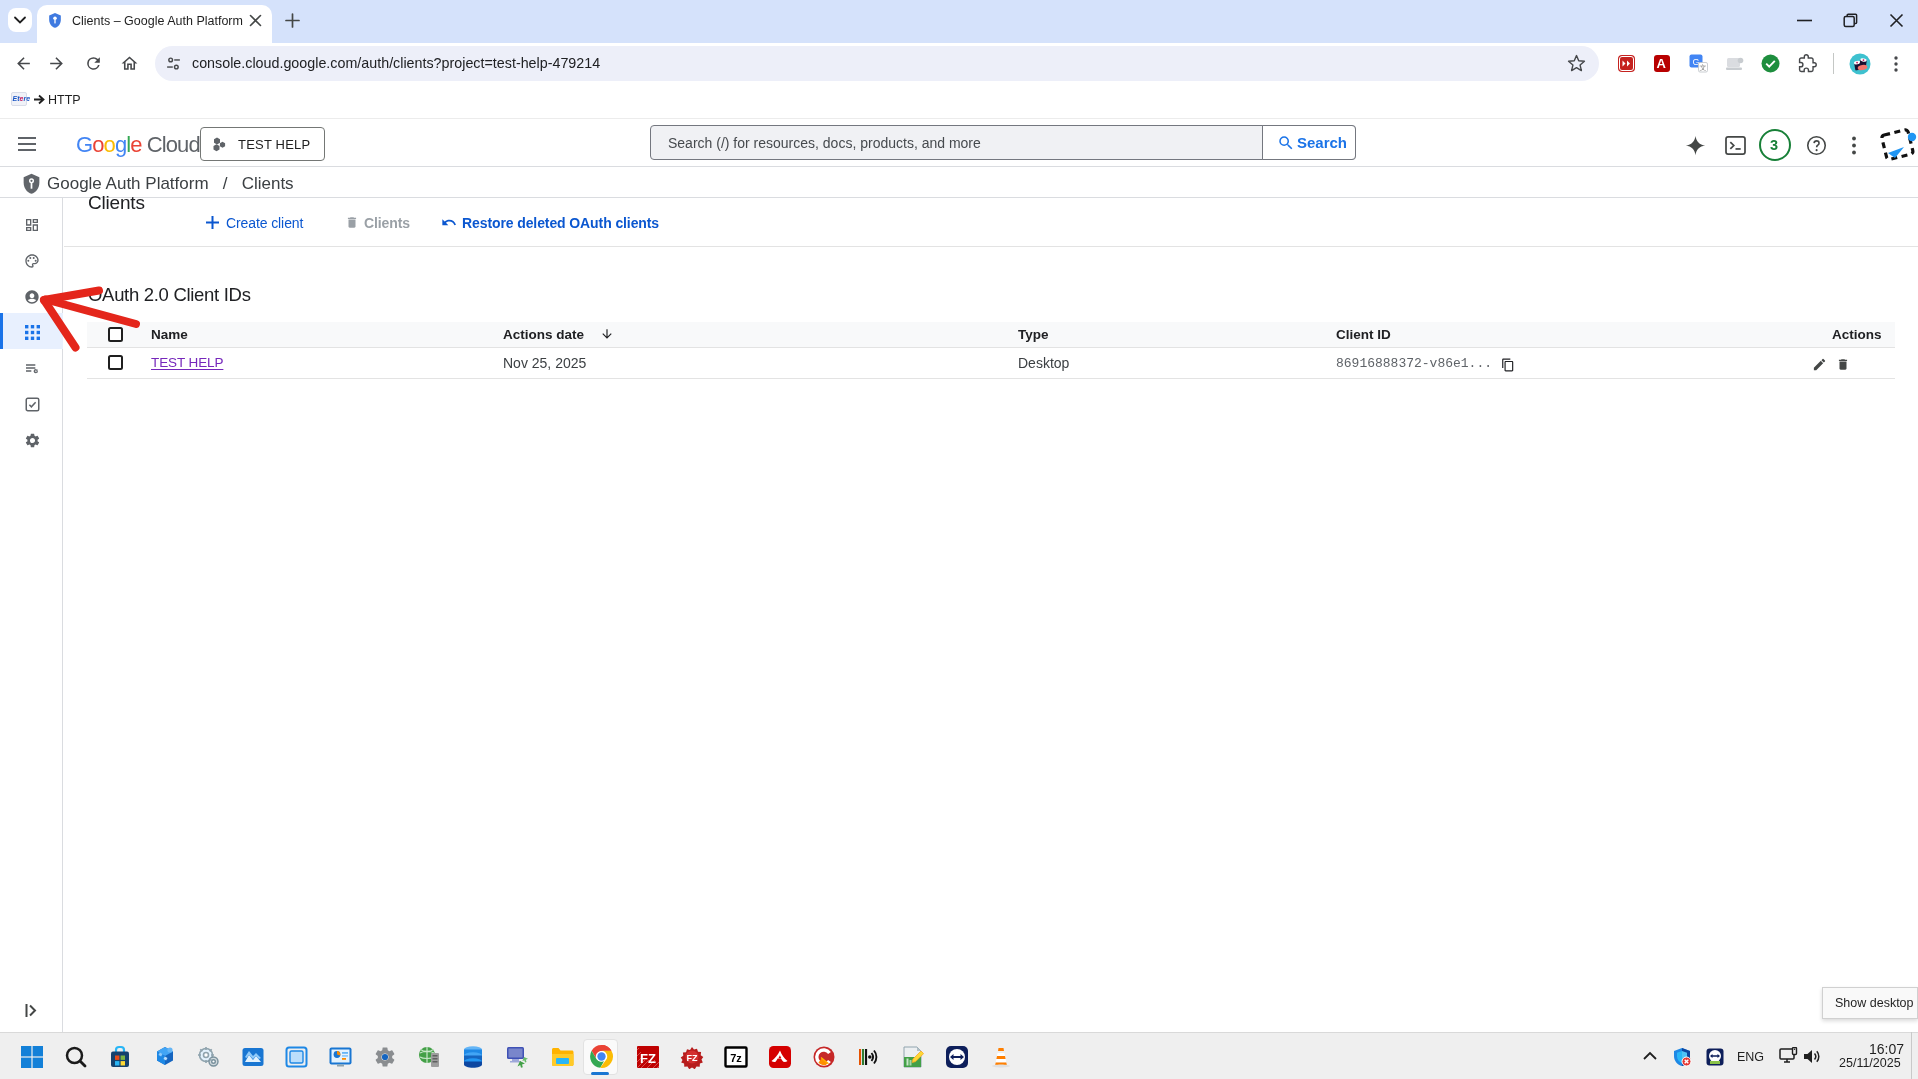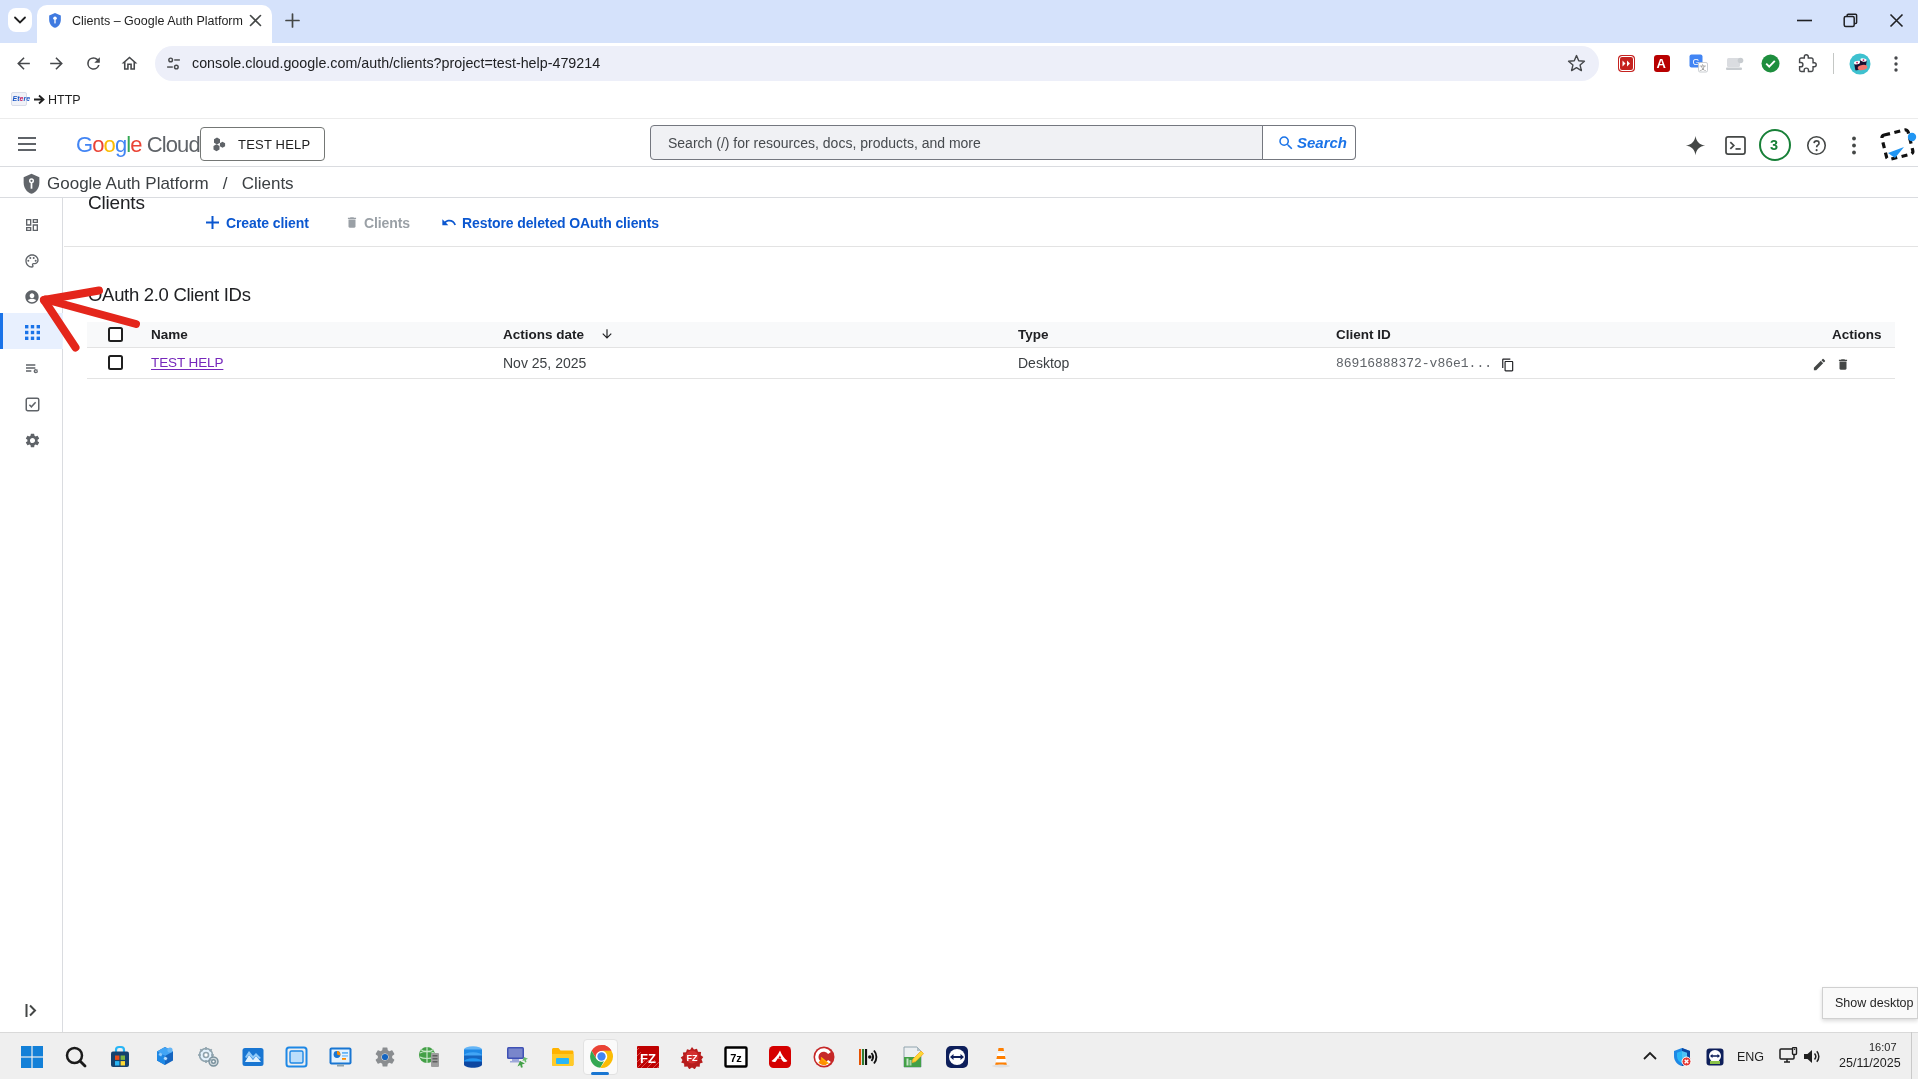--- a/index.html
+++ b/index.html
@@ -135,21 +135,21 @@
     <path d="M5.5 9.3l3 1.73v3.46l-3 1.73-3-1.73v-3.46z" fill="#5F6368"></path>
   </svg>
 <div class="txt" style="left:238px;top:137px;font-size:13px;color:#1f1f1f;letter-spacing:0.2px;">TEST HELP</div>
 
 <div class="a" style="left:650px;top:125px;width:706px;height:35px;border:1px solid #74777F;border-radius:4px;background:#F0F1F4;"></div>
 <div class="txt" style="left:668px;top:135px;font-size:14px;color:#464A4E;">Search (/) for resources, docs, products, and more</div>
 <div class="a" style="left:1262px;top:125px;width:94px;height:35px;border:1px solid #74777F;border-radius:0 4px 4px 0;background:#fff;"></div>
 <svg class="a" style="left:1277px;top:134px" width="18" height="18" viewBox="0 0 24 24">
     <path d="M15.5 14h-.79l-.28-.27A6.47 6.47 0 0 0 16 9.5 6.5 6.5 0 1 0 9.5 16c1.61 0 3.09-.59 4.23-1.57l.27.28v.79l5 4.99L20.49 19l-4.99-5zm-6 0C7.01 14 5 11.99 5 9.5S7.01 5 9.5 5 14 7.01 14 9.5 11.99 14 9.5 14z" fill="#1A73E8"></path>
   </svg>
-<div class="txt" style="left:1297px;top:134px;font-size:15px;color:#1A73E8;font-weight:bold;font-style:italic;">Search</div>
+<div class="txt" style="left:1297px;top:134px;font-size:15px;color:#1A73E8;font-weight:bold;">Search</div>
 
 <svg class="a" style="left:1685px;top:135px" width="21" height="21" viewBox="0 0 24 24">
     <path d="M12 1C13 7.5 16.5 11 23 12 16.5 13 13 16.5 12 23 11 16.5 7.5 13 1 12 7.5 11 11 7.5 12 1z" fill="#444746"></path>
   </svg>
 <svg class="a" style="left:1725px;top:136px" width="21" height="19" viewBox="0 0 24 22">
     <rect x="1" y="1" width="22" height="20" rx="2.5" fill="none" stroke="#444746" stroke-width="2"></rect>
     <path d="M6 7l4 4-4 4" stroke="#444746" stroke-width="2" fill="none"></path>
     <path d="M12 15h6" stroke="#444746" stroke-width="2"></path>
   </svg>
 <div class="a" style="left:1759px;top:129px;width:32px;height:32px;border:2px solid #188038;border-radius:50%;"></div>
@@ -221,21 +221,21 @@
     <path d="M7 12.5l3.2 3.2L17 8.5" stroke="#5F6368" stroke-width="2.4" fill="none"></path>
   </svg>
 <svg class="a" style="left:24px;top:432px" width="17" height="17" viewBox="0 0 24 24">
     <path d="M19.14 12.94c.04-.3.06-.61.06-.94s-.02-.64-.07-.94l2.03-1.58a.49.49 0 0 0 .12-.61l-1.92-3.32a.488.488 0 0 0-.59-.22l-2.39.96c-.5-.38-1.03-.7-1.62-.94l-.36-2.54a.484.484 0 0 0-.48-.41h-3.84c-.24 0-.43.17-.47.41l-.36 2.54c-.59.24-1.13.57-1.62.94l-2.39-.96c-.22-.08-.47 0-.59.22L2.74 8.87c-.12.21-.08.47.12.61l2.03 1.58c-.05.3-.09.63-.09.94s.02.64.07.94l-2.03 1.58a.49.49 0 0 0-.12.61l1.92 3.32c.12.22.37.29.59.22l2.39-.96c.5.38 1.03.7 1.62.94l.36 2.54c.05.24.24.41.48.41h3.84c.24 0 .44-.17.47-.41l.36-2.54c.59-.24 1.13-.56 1.62-.94l2.39.96c.22.08.47 0 .59-.22l1.92-3.32c.12-.22.07-.47-.12-.61l-2.01-1.58zM12 15.6A3.6 3.6 0 0 1 8.4 12c0-1.98 1.62-3.6 3.6-3.6s3.6 1.62 3.6 3.6-1.62 3.6-3.6 3.6z" fill="#5F6368"></path>
   </svg>
 
 <div class="txt" style="left:88px;top:192px;font-size:19px;letter-spacing:-0.2px;color:#202124;">Clients</div>
 <svg class="a" style="left:205px;top:215px" width="15" height="15" viewBox="0 0 15 15">
     <path d="M7.5 1v13M1 7.5h13" stroke="#0B57D0" stroke-width="2"></path>
   </svg>
-<div class="txt" style="left:226px;top:215px;font-size:14px;color:#0B57D0;font-weight:bold;letter-spacing:-0.1px;">Create client</div>
+<div class="txt" style="left:226px;top:215px;font-size:14px;color:#0B57D0;font-weight:normal;letter-spacing:-0.1px;">Create client</div>
 <svg class="a" style="left:345px;top:215px" width="14" height="15" viewBox="0 0 24 24">
     <path d="M6 19c0 1.1.9 2 2 2h8c1.1 0 2-.9 2-2V7H6v12zM19 4h-3.5l-1-1h-5l-1 1H5v2h14V4z" fill="#9AA0A6"></path>
   </svg>
 <div class="txt" style="left:364px;top:215px;font-size:14px;color:#9AA0A6;font-weight:bold;letter-spacing:-0.1px;">Clients</div>
 <svg class="a" style="left:441px;top:216px" width="16" height="13" viewBox="0 0 24 18">
     <path d="M12.5 5c-2.65 0-5.05.99-6.9 2.6L2 4v9h9L7.38 9.38C8.77 8.22 10.54 7.5 12.5 7.5c3.54 0 6.55 2.31 7.6 5.5l2.37-.78C21.08 8.03 17.15 5 12.5 5z" fill="#0B57D0"></path>
   </svg>
 <div class="txt" style="left:462px;top:215px;font-size:14px;color:#0B57D0;font-weight:bold;letter-spacing:-0.1px;">Restore deleted OAuth clients</div>
 <div class="a" style="left:64px;top:246px;width:1854px;height:1px;background:#E3E3E3;"></div>
 
@@ -461,14 +461,14 @@
 <svg class="a" style="left:1779px;top:1047px" width="21" height="19" viewBox="0 0 21 19">
     <rect x="1" y="2" width="14" height="10" rx="1" fill="none" stroke="#1f1f1f" stroke-width="1.5"></rect>
     <path d="M5 15h6M8 12v3" stroke="#1f1f1f" stroke-width="1.5"></path>
     <rect x="13.5" y="0.5" width="4" height="7" rx="1" fill="#EFEFEF" stroke="#1f1f1f" stroke-width="1.4"></rect>
     <circle cx="15.5" cy="2.2" r="0.8" fill="#1f1f1f"></circle>
   </svg>
 <svg class="a" style="left:1803px;top:1048px" width="19" height="17" viewBox="0 0 19 17">
     <path d="M1 6h3.5L9 2v13L4.5 11H1z" fill="#1f1f1f"></path>
     <path d="M11.5 5.5a4.5 4.5 0 0 1 0 6M13.8 3.2a8 8 0 0 1 0 10.6" stroke="#1f1f1f" stroke-width="1.5" fill="none"></path>
   </svg>
-<div class="txt" style="left:1869px;top:1041px;font-size:11px;color:#1f1f1f;">16:07</div>
+<div class="txt" style="left:1869px;top:1041px;font-size:14px;color:#1f1f1f;">16:07</div>
 <div class="txt" style="left:1839px;top:1056px;font-size:12.5px;color:#1f1f1f;">25/11/2025</div>
 
 </body></html>

